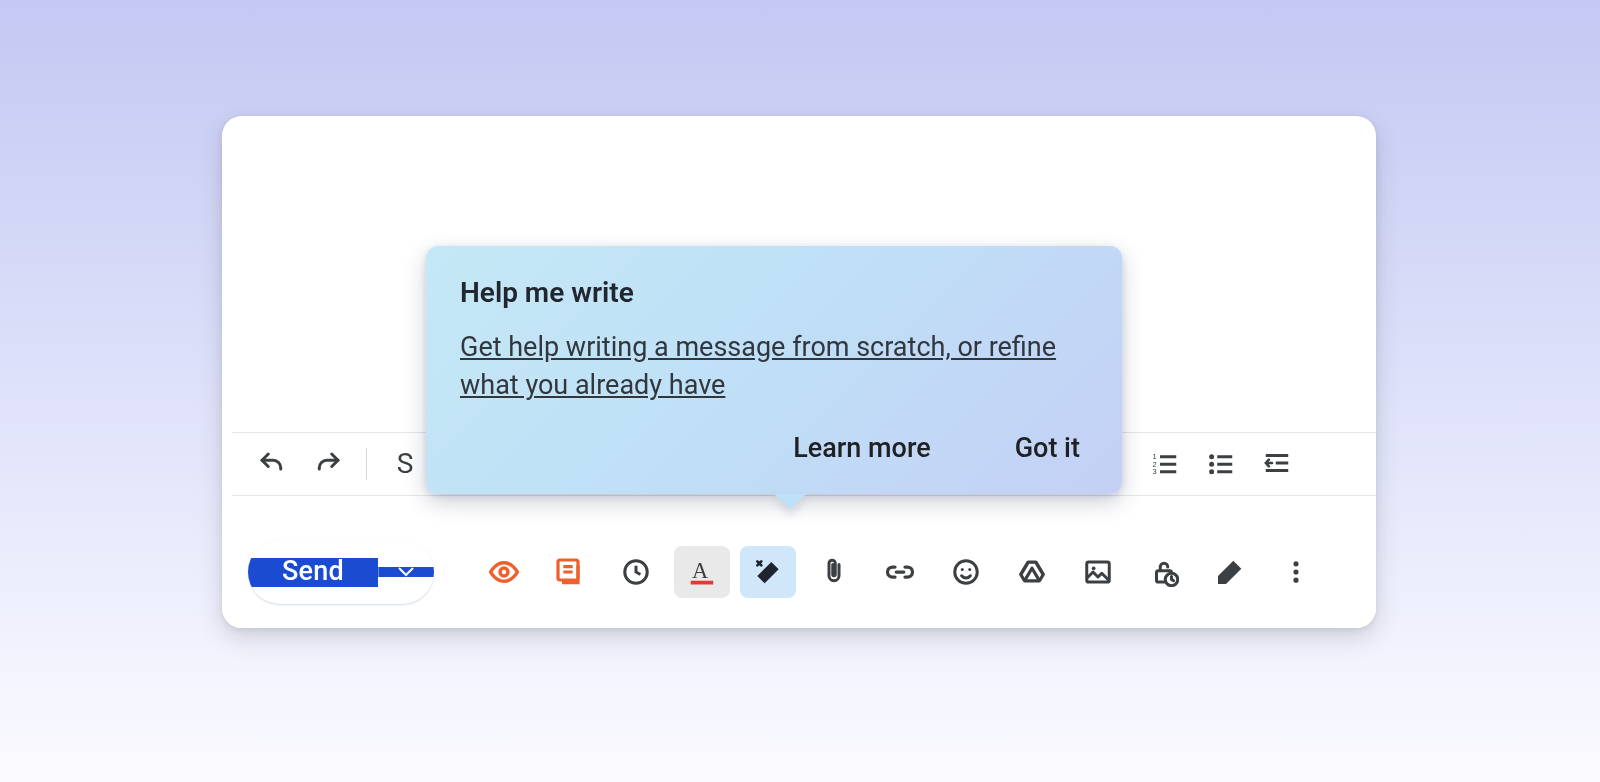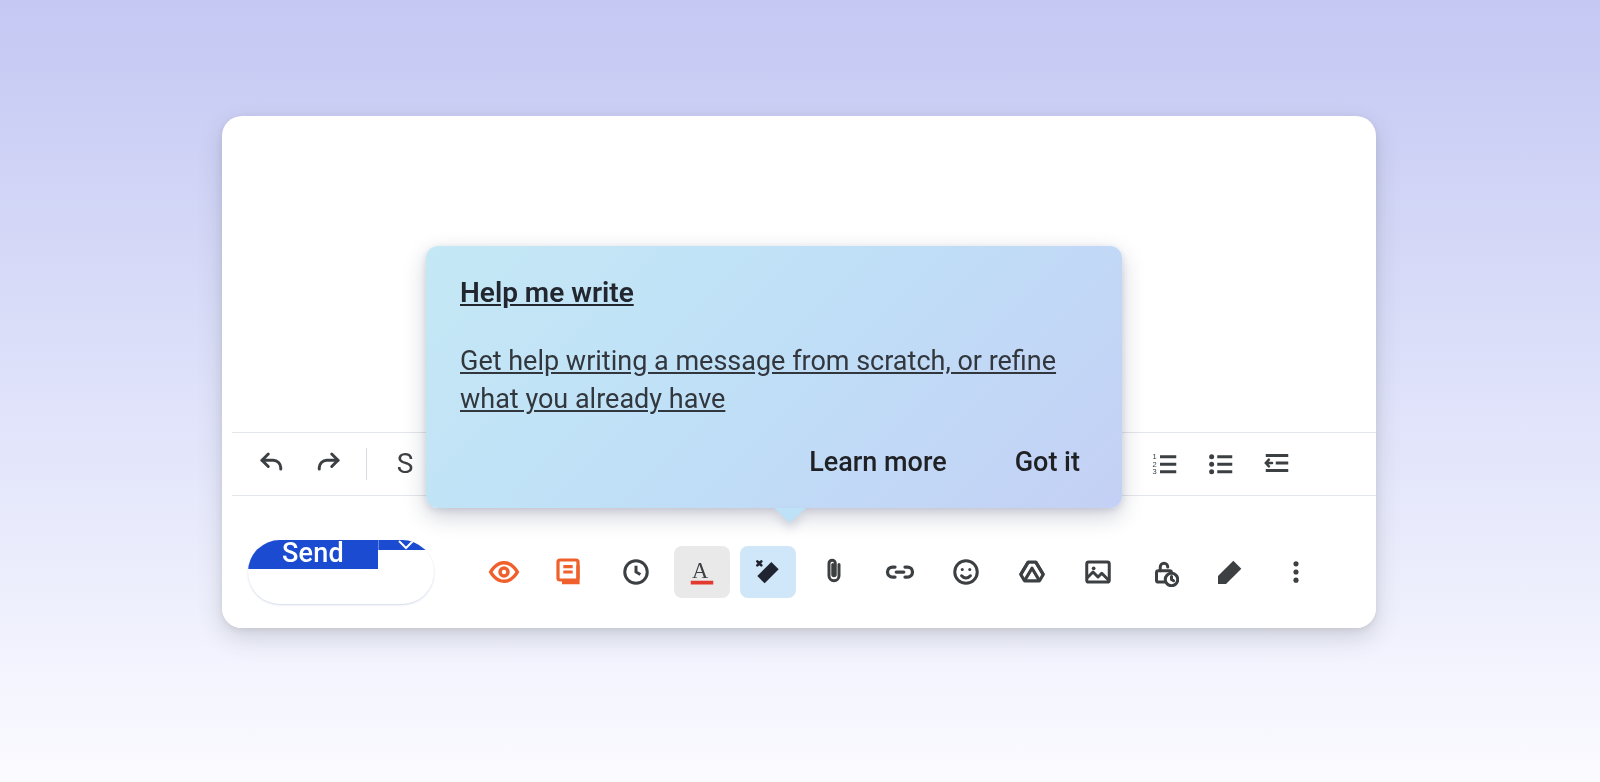--- a/index.html
+++ b/index.html
@@ -59,21 +59,21 @@
     left: 0; right: 0; bottom: 0;
     height: 112px;
     display: flex;
     align-items: center;
     padding: 0 26px;
     gap: 10px;
     background: #fff;
   }
   .send-group {
     display: flex;
-    align-items: flex-start;
+    align-items: center;
     height: 64px;
     border-radius: 34px;
     overflow: hidden;
     box-shadow: 0 1px 2px rgba(26,61,145,.2);
   }
   .send-btn {
     background: #1a4bd1;
     color: #fff;
     font: 500 27px/1 "Google Sans", Roboto, Arial, sans-serif;
     letter-spacing: .2px;
@@ -124,31 +124,30 @@
     left: 348px; bottom: -15px;
     width: 0; height: 0;
     border-left: 16px solid transparent;
     border-right: 16px solid transparent;
     border-top: 15px solid #bde1f6;
     filter: drop-shadow(0 6px 5px rgba(30,40,80,.15));
   }
   .callout-title {
     font: 600 28px/1.2 "Google Sans", Roboto, Arial, sans-serif;
     color: #22262e;
-    margin-bottom: 32px;
-    text-decoration: underline;
+    margin-bottom: 18px;
   }
   .callout-body {
     font: 400 27px/1.44 "Google Sans", Roboto, Arial, sans-serif;
     color: #32363d;
     margin-bottom: 24px;
     text-decoration: underline;
   }
   .callout-actions {
-    display: flex; justify-content: flex-end; gap: 52px;
+    display: flex; justify-content: flex-end; gap: 68px;
     font: 500 27px/1 "Google Sans", Roboto, Arial, sans-serif;
     color: #202124;
   }
   .callout-actions .link { cursor: pointer; padding: 6px 8px; }
 
   svg { display: block; }
 </style>
 </head>
 <body>
 

